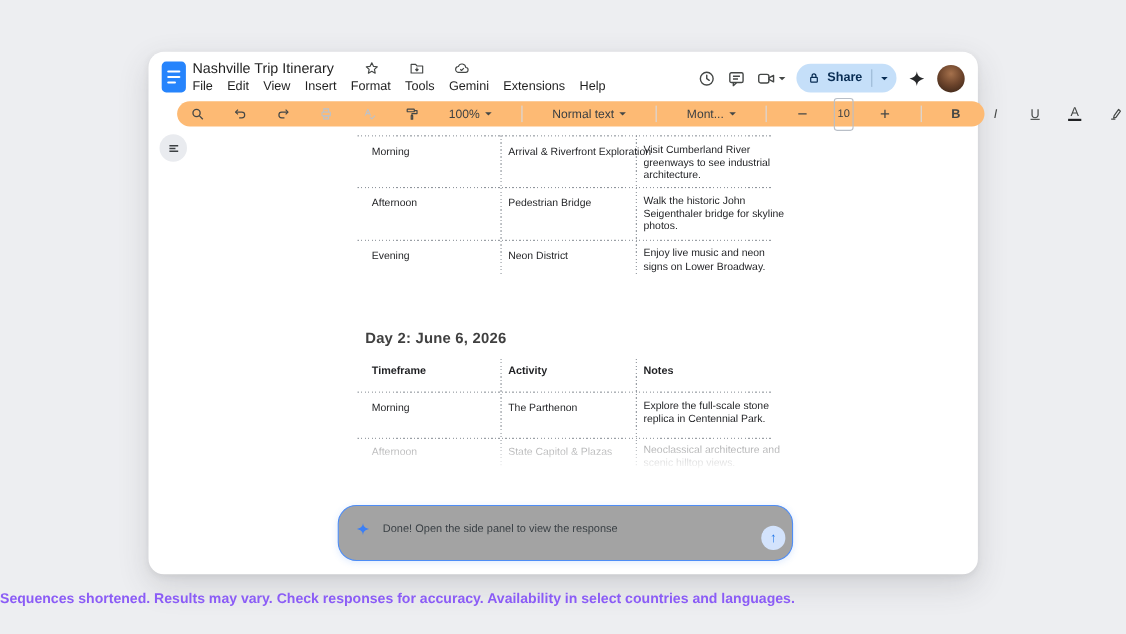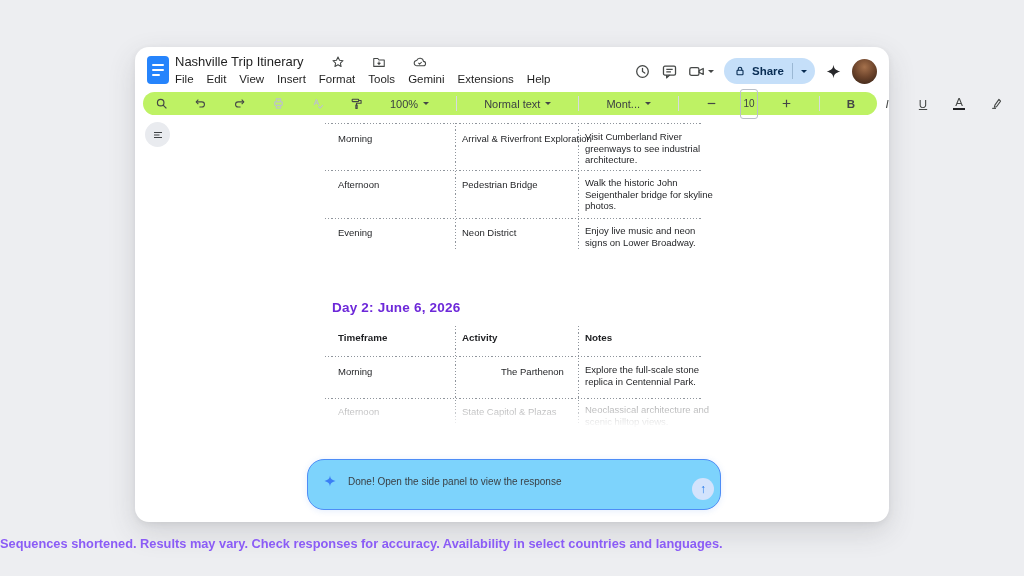--- a/index.html
+++ b/index.html
@@ -19,21 +19,21 @@
   .h-ic{width:17px;height:17px;color:#444746;}
   .caret{width:0;height:0;border:3.5px solid transparent;border-top-color:#444746;margin-top:3px;}
   .meet-wrap{display:flex;align-items:center;gap:3px;}
   .share-pill{display:flex;align-items:center;height:26px;background:#c5dff9;border-radius:13px;padding:0 8px 0 10px;gap:6px;}
   .share-pill .lbl{font-size:11.5px;color:#082c53;font-weight:bold;}
   .share-pill .lock{width:12px;height:12px;color:#082c53;}
   .share-div{width:1px;height:16px;background:rgba(8,44,83,.22);margin:0 2px;}
   .sparkle-dark{width:17px;height:17px;color:#27282a;}
   .avatar{width:25px;height:25px;border-radius:50%;background:radial-gradient(circle at 50% 32%,#a5714c 0%,#6e452c 48%,#311f14 100%);}
   
-  .toolbar{position:absolute;left:8px;top:45px;width:734px;height:23px;background:#bef264;border-radius:12px;
+  .toolbar{position:absolute;left:26px;top:45px;width:734px;height:23px;background:#fdba74;border-radius:12px;
            display:flex;align-items:center;padding:0 8px;gap:18px;}
   .tb-btn{width:21px;height:19px;display:flex;align-items:center;justify-content:center;border-radius:4px;color:#444746;flex:0 0 auto;}
   .tb-btn svg{width:13px;height:13px;}
   .tb-btn.dis{color:#bcc2ca;}
   .tb-sep{width:1px;height:15px;background:#d6dae1;margin:0 4px;flex:0 0 auto;}
   .tb-text{display:flex;align-items:center;gap:5px;font-size:11px;color:#3c4043;padding:0 5px;flex:0 0 auto;}
   .tb-glyph{font-size:11.5px;color:#444746;width:18px;text-align:center;flex:0 0 auto;}
   .tb-glyph.bold{font-weight:bold;}
   .tb-glyph.ital{font-style:italic;}
   .tb-glyph.und{text-decoration:underline;}
@@ -43,26 +43,26 @@
   .tb-right{margin-left:auto;display:flex;align-items:center;gap:6px;}
   
   .outline-btn{position:absolute;left:10px;top:75px;width:25px;height:25px;border-radius:50%;background:#e9ebef;
                display:flex;align-items:center;justify-content:center;}
   .outline-btn svg{width:12px;height:12px;color:#3c4043;}
   
   .hdash{position:absolute;height:1px;background-image:repeating-linear-gradient(90deg,#8f959c 0,#8f959c 1.2px,transparent 1.2px,transparent 3.2px);}
   .vdash{position:absolute;width:1px;background-image:repeating-linear-gradient(180deg,#8f959c 0,#8f959c 1.2px,transparent 1.2px,transparent 3.2px);}
   .cell{position:absolute;white-space:pre-line;font-size:9.5px;line-height:11.5px;color:#1f2023;}
   .cell.hd{font-weight:bold;font-size:9.8px;}
-  .day-heading{position:absolute;left:197px;top:253px;font-size:13.5px;font-weight:bold;color:#6d28d9;letter-spacing:.2px;}
+  .day-heading{position:absolute;left:197px;top:253px;font-size:13.5px;font-weight:bold;color:#404040;letter-spacing:.2px;}
   .faded{opacity:.5;}
   .fade-overlay{position:absolute;left:183px;top:352px;width:392px;height:38px;
                 background:linear-gradient(to bottom,rgba(255,255,255,0) 0%,rgba(255,255,255,.92) 70%,#fff 100%);pointer-events:none;}
   
-  .gemini-bar{position:absolute;left:172px;top:412px;width:414px;height:51px;background:#7dd3fc;border:1.5px solid #4e8df6;
+  .gemini-bar{position:absolute;left:172px;top:412px;width:414px;height:51px;background:#a3a3a3;border:1.5px solid #4e8df6;
               border-radius:17px;box-shadow:0 1px 6px rgba(66,133,244,.15);}
   .gemini-bar .spark{position:absolute;left:15px;top:14px;width:14px;height:14px;color:#3b7ff5;}
   .gemini-msg{position:absolute;left:40px;top:16px;font-size:10px;color:#3a4045;}
   .send-btn{position:absolute;left:384px;top:18px;width:22px;height:22px;border-radius:50%;background:#d3e3fc;
             display:flex;align-items:center;justify-content:center;font-size:12px;color:#1a73e8;}
   
   .caption{position:absolute;left:0;top:536px;width:100%;text-align:left;font-size:12.8px;color:#8b5cf6;font-weight:bold;}
   svg{display:block;}
 </style>
 </head>
@@ -306,21 +306,21 @@
     <div class="vdash" style="left:320px;top:279px;height:97px;"></div>
     <div class="vdash" style="left:443px;top:279px;height:97px;"></div>
     <div class="hdash" style="left:190px;top:309px;width:377px;"></div>
     <div class="hdash" style="left:190px;top:351px;width:377px;"></div>
 
     <div class="cell hd" style="left:203px;top:285px;">Timeframe</div>
     <div class="cell hd" style="left:327px;top:285px;">Activity</div>
     <div class="cell hd" style="left:450px;top:285px;">Notes</div>
 
     <div class="cell" style="left:203px;top:319px;">Morning</div>
-    <div class="cell" style="left:327px;top:319px;margin-left:39px;">The Parthenon</div>
+    <div class="cell" style="left:327px;top:319px;">The Parthenon</div>
     <div class="cell" style="left:450px;top:317px;">Explore the full-scale stone
 replica in Centennial Park.</div>
 
     <div class="cell faded" style="left:203px;top:359px;">Afternoon</div>
     <div class="cell faded" style="left:327px;top:359px;">State Capitol &amp; Plazas</div>
     <div class="cell faded" style="left:450px;top:357px;">Neoclassical architecture and
 scenic hilltop views.</div>
 
     <div class="fade-overlay"></div>
 

